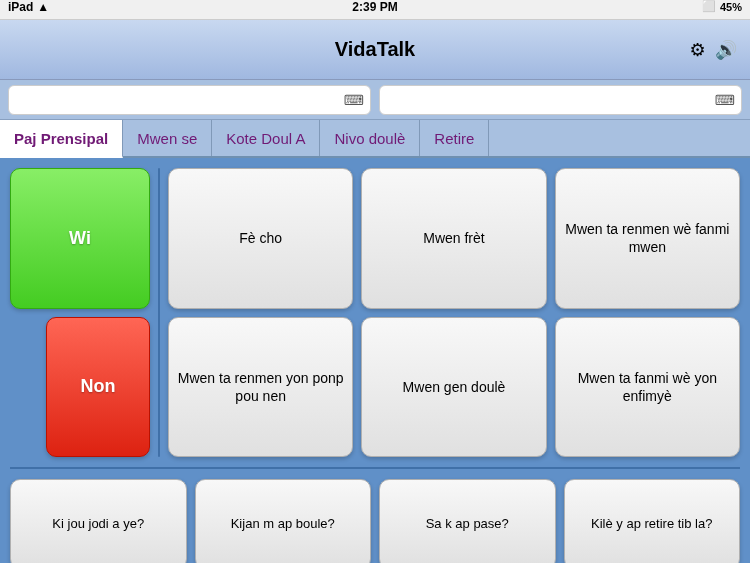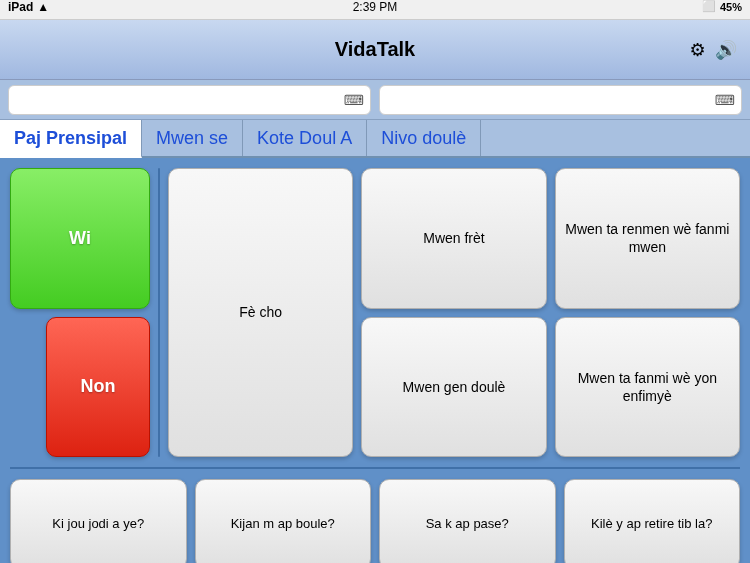--- a/index.html
+++ b/index.html
@@ -17,21 +17,21 @@
       background: #f0f0f0;
       display: flex;
       align-items: flex-start;
       justify-content: space-between;
       padding: 0 8px;
       font-size: 12px;
       font-weight: 600;
       border-bottom: 1px solid #ccc;
     }
     .status-left { display: flex; align-items: center; gap: 4px; }
-    .status-center { position: absolute; left: 50%; transform: translateX(-50%); font-size: 12px; font-weight: 400; }
+    .status-center { position: absolute; left: 50%; transform: translateX(-50%); font-size: 12px; font-weight: 700; }
     .status-right { display: flex; align-items: center; gap: 4px; font-size: 11px; }
 
     
     #title-bar {
       height: 60px;
       background: linear-gradient(to bottom, #c8d8f0, #a0b8e0);
       display: flex;
       align-items: center;
       justify-content: center;
       position: relative;
@@ -80,26 +80,26 @@
       background: #a8c0e0;
       display: flex;
       align-items: stretch;
       border-bottom: 2px solid #7090b0;
     }
     .nav-tab {
       display: flex;
       align-items: center;
       justify-content: center;
       padding: 0 14px;
-      font-size: 18px;
+      font-size: 15px;
       font-weight: 500;
       cursor: pointer;
       border-right: 1px solid #8099b8;
       white-space: nowrap;
-      color: #1d4ed8;
+      color: #701a75;
     }
     .nav-tab.active {
       background: white;
       font-weight: 700;
       border-bottom: 2px solid white;
       margin-bottom: -2px;
     }
 
     
     #main-content {
@@ -230,20 +230,23 @@
   </div>
   <div class="nav-tab">
     <span>Mwen se</span>
   </div>
   <div class="nav-tab">
     <span>Kote Doul A</span>
   </div>
   <div class="nav-tab">
     <span>Nivo doulè</span>
   </div>
+  <div class="nav-tab">
+    <span>Retire</span>
+  </div>
 </div>
 
 <div id="main-content">
 
   <div class="top-section">
 
     <div class="left-col">
       <div class="card green">
         <span>Wi</span>
       </div>
@@ -251,20 +254,23 @@
         <span>Non</span>
       </div>
     </div>
 
     <div class="separator-col"></div>
 
     <div class="grid-col">
       <div class="card">
         <span>Fè cho</span>
       </div>
+      <div class="card">
+        <span>Mwen ta renmen yon ponp pou nen</span>
+      </div>
     </div>
 
     <div class="grid-col">
       <div class="card">
         <span>Mwen frèt</span>
       </div>
       <div class="card">
         <span>Mwen gen doulè</span>
       </div>
     </div>

